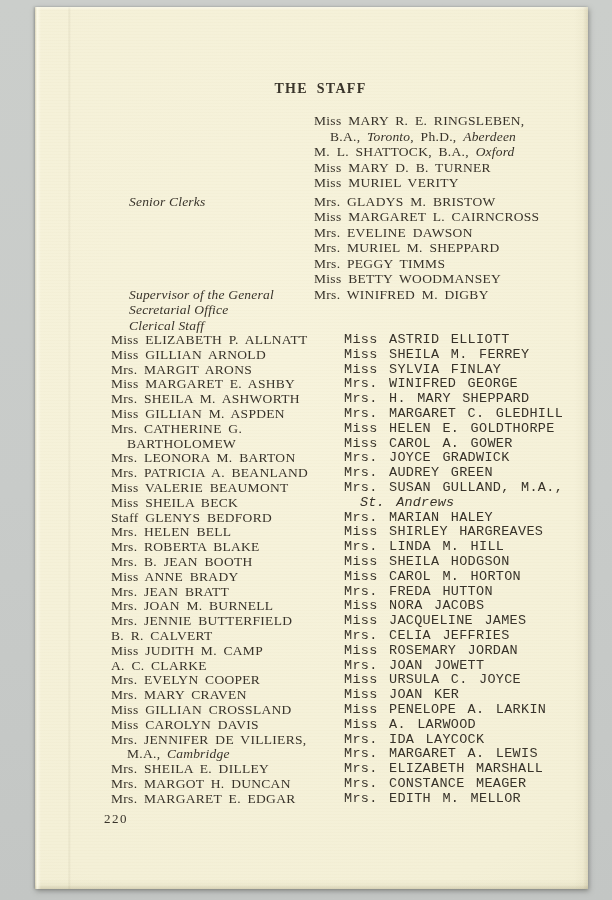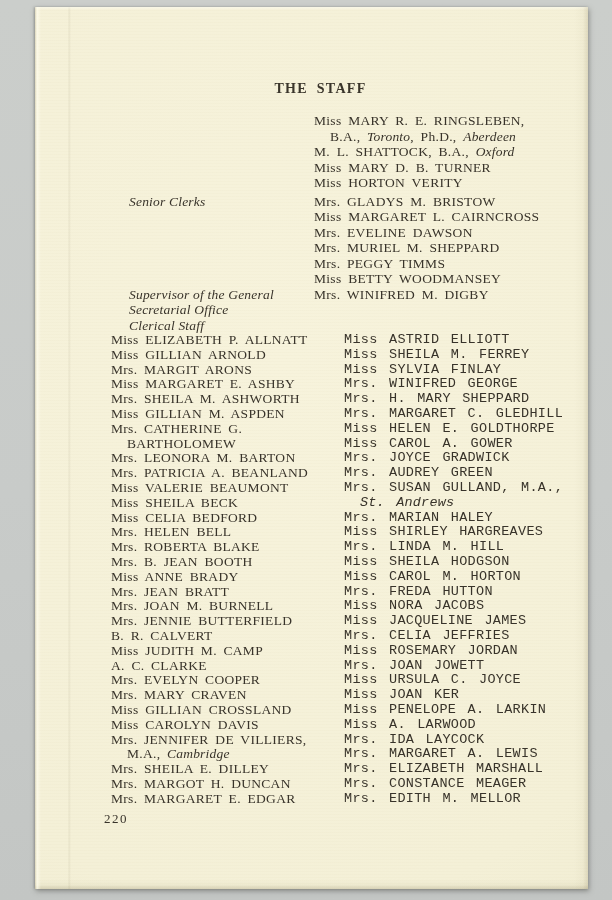--- a/index.html
+++ b/index.html
@@ -111,21 +111,21 @@
               <div class="line">Miss MARY R. E. RINGSLEBEN,</div>
               <div class="line cont">B.A., <i>Toronto</i>, Ph.D., <i>Aberdeen</i></div>
             </div>
             <div class="entry">
               <div class="line">M. L. SHATTOCK, B.A., <i>Oxford</i></div>
             </div>
             <div class="entry">
               <div class="line">Miss MARY D. B. TURNER</div>
             </div>
             <div class="entry">
-              <div class="line">Miss HORTON VERITY</div>
+              <div class="line">Miss MURIEL VERITY</div>
             </div>
           </div>
         </div>
         <div class="section sec1">
           <div class="label">
             <div>Senior Clerks</div>
           </div>
           <div class="entries">
             <div class="entry">
               <div class="line">Mrs. GLADYS M. BRISTOW</div>
@@ -192,21 +192,21 @@
           <div class="entry">
             <div class="line">Mrs. PATRICIA A. BEANLAND</div>
           </div>
           <div class="entry">
             <div class="line">Miss VALERIE BEAUMONT</div>
           </div>
           <div class="entry">
             <div class="line">Miss SHEILA BECK</div>
           </div>
           <div class="entry">
-            <div class="line">Miss CELIA BEDFORD</div>
+            <div class="line">Staff GLENYS BEDFORD</div>
           </div>
           <div class="entry">
             <div class="line">Mrs. HELEN BELL</div>
           </div>
           <div class="entry">
             <div class="line">Mrs. ROBERTA BLAKE</div>
           </div>
           <div class="entry">
             <div class="line">Mrs. B. JEAN BOOTH</div>
           </div>

